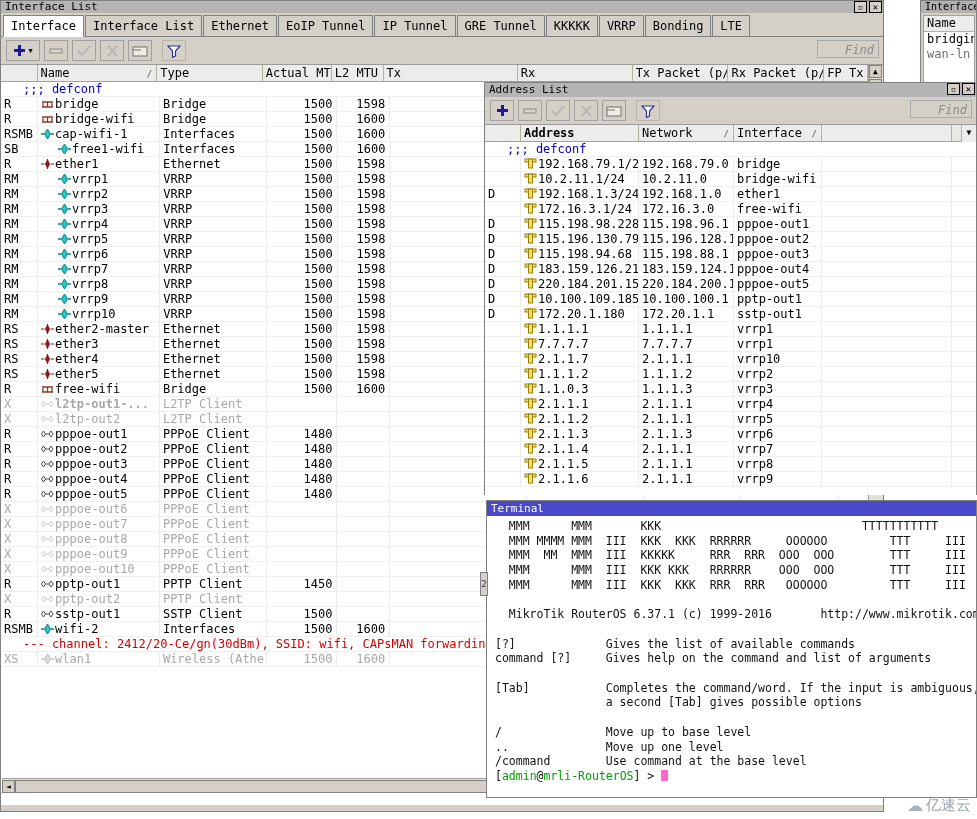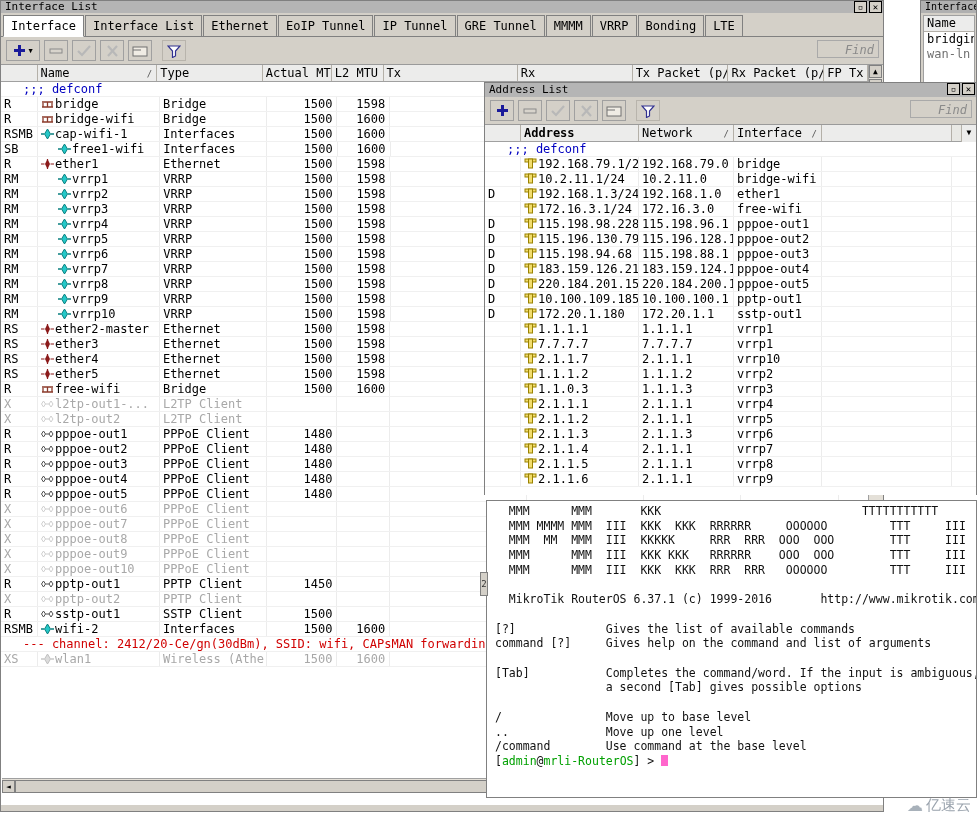--- a/index.html
+++ b/index.html
@@ -115,21 +115,21 @@
       </span>
     </div>
 
     <div class="tabstrip" id="tabstrip">
         <div class="tab sel">Interface</div>
         <div class="tab">Interface List</div>
         <div class="tab">Ethernet</div>
         <div class="tab">EoIP Tunnel</div>
         <div class="tab">IP Tunnel</div>
         <div class="tab">GRE Tunnel</div>
-        <div class="tab">MMMM</div>
+        <div class="tab">KKKKK</div>
         <div class="tab">VRRP</div>
         <div class="tab">Bonding</div>
         <div class="tab">LTE</div>
       </div>
 
     <div class="toolbar">
       <div class="tbtn plus">
         <svg width="13" height="13" viewBox="0 0 13 13">
             <path d="M5 1h3v4h4v3H8v4H5V8H1V5h4z" fill="#1a1a9a"></path>
           </svg>
@@ -474,21 +474,21 @@
             <div class="c num" style="width: 72px;">1500</div>
             <div class="c num" style="width: 54px;">1600</div>
             <div class="c num" style="width: 140px;"></div>
             <div class="c num" style="width: 120px;"></div>
             <div class="c num" style="width: 100px;"></div>
             <div class="c num" style="width: 100px;"></div>
             <div class="c num" style="width: 45px;"></div>
           </div>
           <div class="grow dim">
             <div class="c" style="width: 38px;">X</div>
-            <div class="c" style="width: 125px; padding-left: 3px;"><span class="ico"><svg width="13" height="10" viewBox="0 0 13 10">
+            <div class="c" style="width: 125px; padding-left: 3px; font-weight: bold;"><span class="ico"><svg width="13" height="10" viewBox="0 0 13 10">
                   <path d="M2.5 2l2 3-2 3-2-3z" fill="none" stroke="#cfcfcf"></path>
                   <path d="M10 2l2 3-2 3-2-3z" fill="none" stroke="#cfcfcf"></path>
                   <path d="M4.5 5h3.5" stroke="#cfcfcf"></path>
                 </svg></span><span>l2tp-out1-...</span></div>
             <div class="c" style="width: 110px;">L2TP Client</div>
             <div class="c num" style="width: 72px;"></div>
             <div class="c num" style="width: 54px;"></div>
             <div class="c num" style="width: 140px;"></div>
             <div class="c num" style="width: 120px;"></div>
             <div class="c num" style="width: 100px;"></div>
@@ -1045,20 +1045,23 @@
             <div class="c" style="width: 88px;">vrrp9</div>
             <div class="c" style="width: 130px;"></div>
           </div>
         </div>
       <div style="position:absolute;right:0;top:0;width:14px;height:17px;background:#ececeb;border-left:1px solid #b4b0a8;
                   font-size:8px;line-height:16px;text-align:center;">▼</div>
     </div>
   </div>
 
   <div class="win" style="left:486px;top:500px;width:491px;height:298px;background:#ffffff;">
+    <div class="titlebar active" style="height:15px;line-height:15px;">
+      <span>Terminal</span>
+    </div>
     <div class="term-body" id="term-body">  MMM      MMM       KKK                             TTTTTTTTTTT      KKK
   MMM MMMM MMM  III  KKK  KKK  RRRRRR     OOOOOO         TTT     III  KKK
   MMM  MM  MMM  III  KKKKK     RRR  RRR  OOO  OOO        TTT     III  KKKK
   MMM      MMM  III  KKK KKK   RRRRRR    OOO  OOO        TTT     III  KKK
   MMM      MMM  III  KKK  KKK  RRR  RRR   OOOOOO         TTT     III  KKK
 
   MikroTik RouterOS 6.37.1 (c) 1999-2016       http://www.mikrotik.com/
 
 [?]             Gives the list of available commands
 command [?]     Gives help on the command and list of arguments

